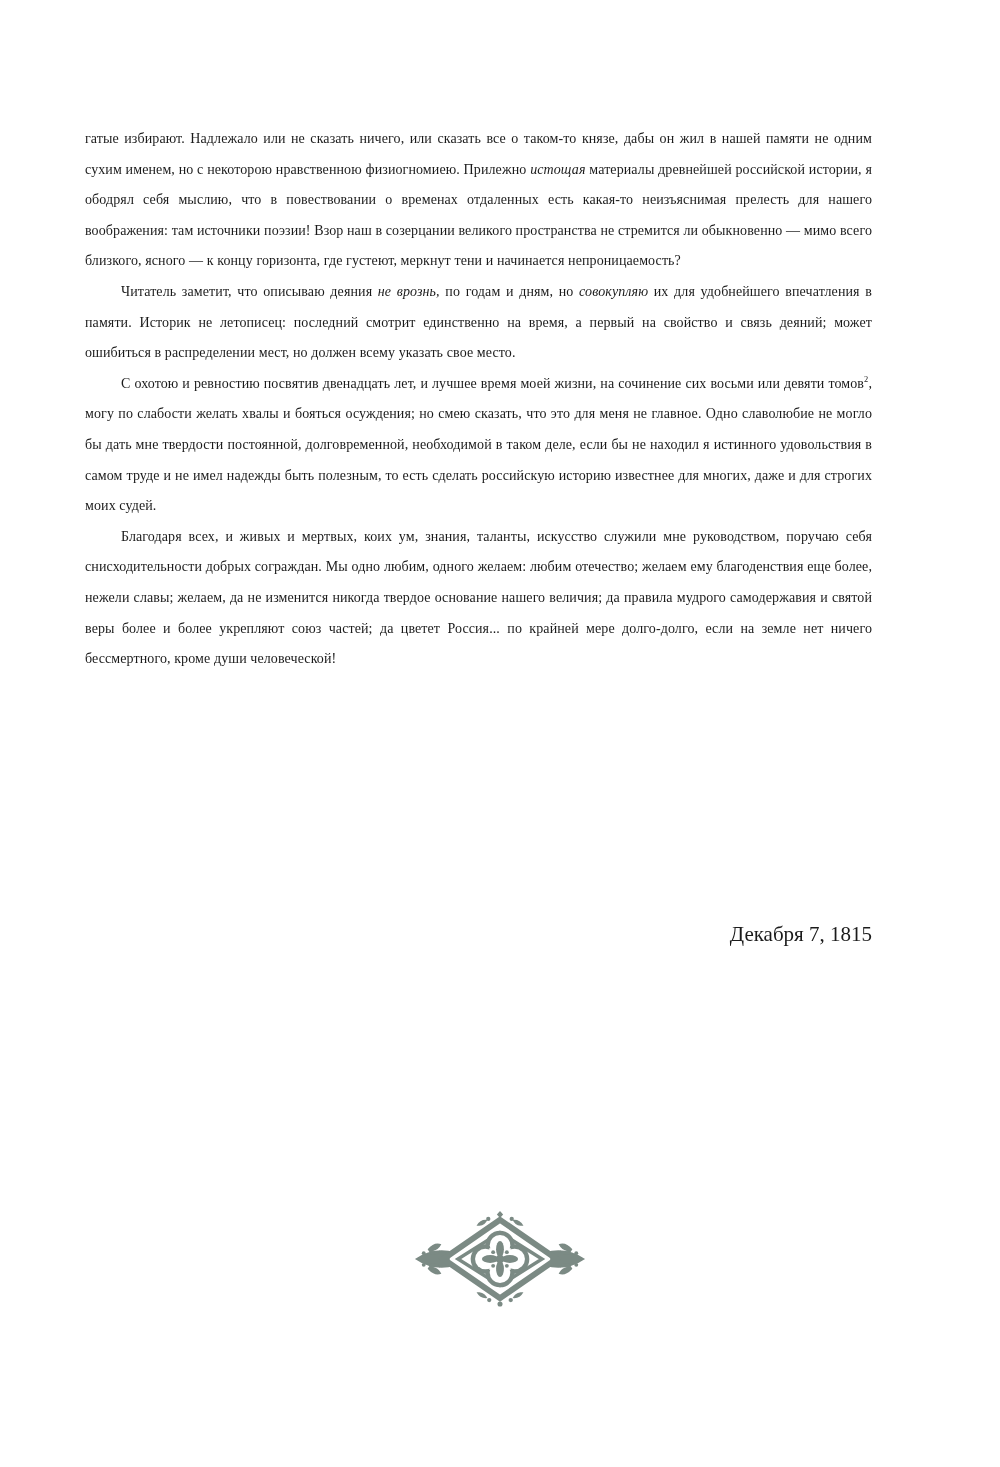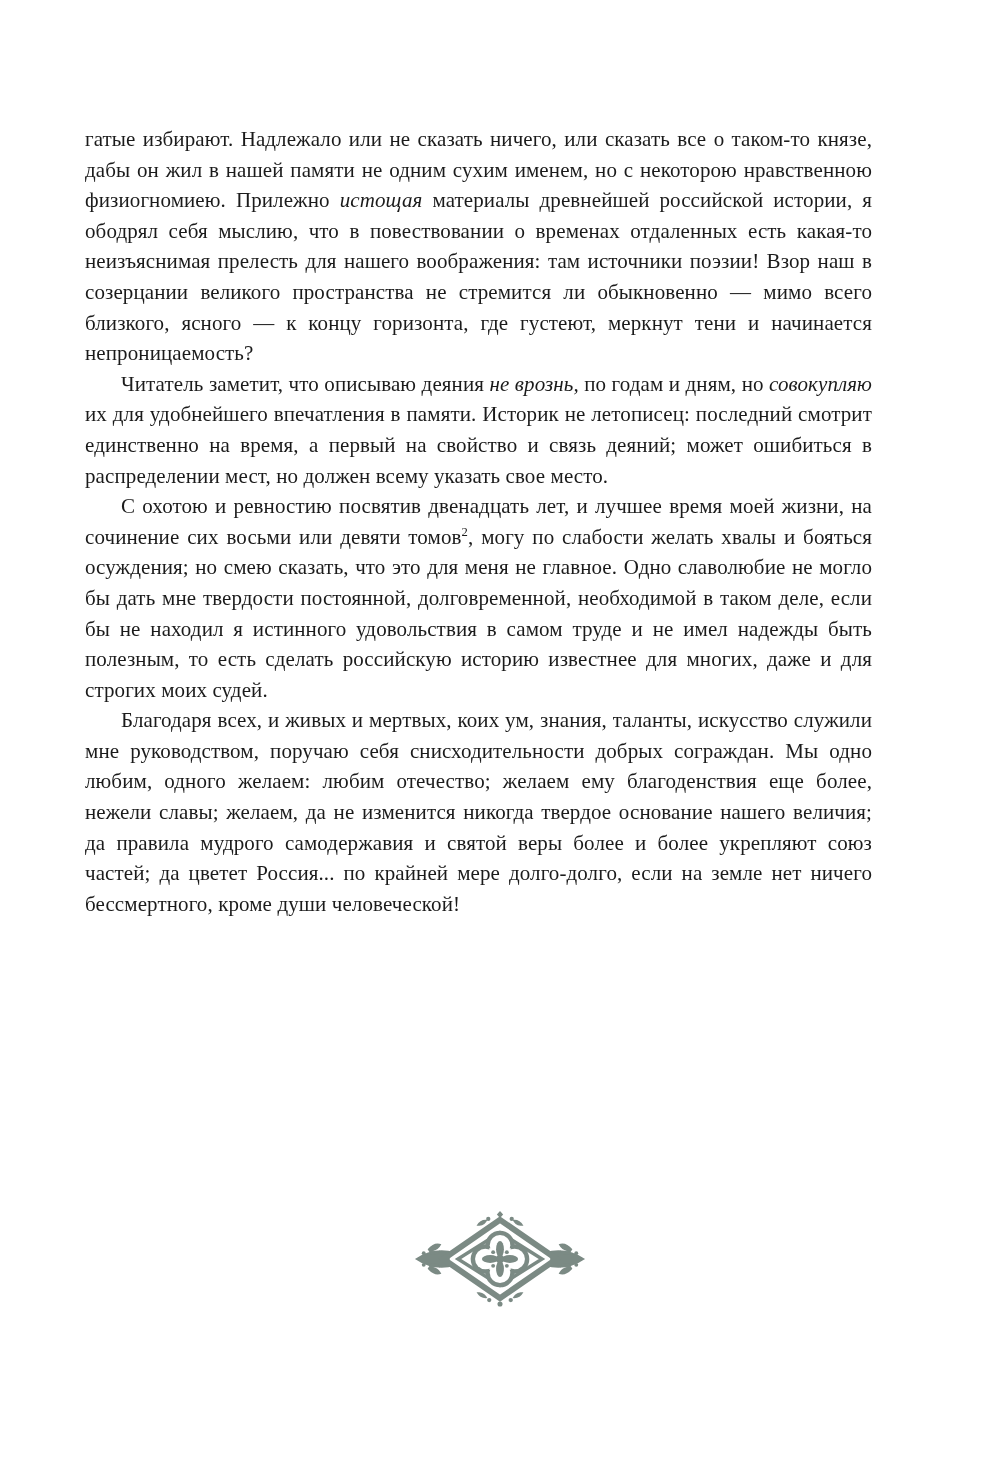--- a/index.html
+++ b/index.html
@@ -22,21 +22,21 @@
   .text-block {
     position: absolute;
     left: 85px;
     top: 124px;
     width: 787px;
   }
   .para {
     margin: 0;
     padding: 0;
     text-align: justify;
-    font-size: 21px;
+    font-size: 14px;
     line-height: 30.6px;
     color: #1b1b1b;
     letter-spacing: 0.1px;
   }
   .para.indent {
     text-indent: 36px;
     font-family: Liberation Serif, serif;
   }
   .it {
     font-style: italic;
@@ -74,20 +74,21 @@
 <div class="page">
 
   <div class="text-block">
 
   <p class="para"><span>гатые избирают. Надлежало или не сказать ничего, или сказать все о таком-то князе, дабы он жил в нашей памяти не одним сухим именем, но с некоторою нравственною физиогномиею. Прилежно </span><span class="it">истощая</span><span> материалы древнейшей российской истории, я ободрял себя мыслию, что в повествовании о временах отдаленных есть какая-то неизъяснимая прелесть для нашего воображения: там источники поэзии! Взор наш в созерцании великого пространства не стремится ли обыкновенно — мимо всего близкого, ясного — к концу горизонта, где густеют, меркнут тени и начинается непроницаемость?</span></p>
       <p class="para indent"><span>Читатель заметит, что описываю деяния </span><span class="it">не врознь,</span><span> по годам и дням, но </span><span class="it">совокупляю</span><span> их для удобнейшего впечатления в памяти. Историк не летописец: последний смотрит единственно на время, а первый на свойство и связь деяний; может ошибиться в распределении мест, но должен всему указать свое место.</span></p>
       <p class="para indent"><span>С охотою и ревностию посвятив двенадцать лет, и лучшее время моей жизни, на сочинение сих восьми или девяти томов</span><sup class="fnref">2</sup><span>, могу по слабости желать хвалы и бояться осуждения; но смею сказать, что это для меня не главное. Одно славолюбие не могло бы дать мне твердости постоянной, долговременной, необходимой в таком деле, если бы не находил я истинного удовольствия в самом труде и не имел надежды быть полезным, то есть сделать российскую историю известнее для многих, даже и для строгих моих судей.</span></p>
       <p class="para indent"><span>Благодаря всех, и живых и мертвых, коих ум, знания, таланты, искусство служили мне руководством, поручаю себя снисходительности добрых сограждан. Мы одно любим, одного желаем: любим отечество; желаем ему благоденствия еще более, нежели славы; желаем, да не изменится никогда твердое основание нашего величия; да правила мудрого самодержавия и святой веры более и более укрепляют союз частей; да цветет Россия... по крайней мере долго-долго, если на земле нет ничего бессмертного, кроме души человеческой!</span></p>
     </div>
 
+  <p class="dateline" id="dateline-slot-anchor" style="position: absolute; left: 85px; width: 787px; top: 919.438px;">Декабря 7, 1815</p>
 
   <div class="ornament-wrap">
     <svg viewBox="0 0 180 100" aria-hidden="true">
       <g id="orn" fill="#7b8a84" stroke="none">
 
         <path d="M3 50 Q22 37 44 43 Q33 50 44 57 Q22 63 3 50 Z"></path>
         <path d="M16 40 q7 -8 14 -5 q-3 6 -9 7 q5 1 8 -1 q-2 6 -10 4 z"></path>
         <path d="M16 60 q7 8 14 5 q-3 -6 -9 -7 q5 -1 8 1 q-2 -6 -10 -4 z"></path>
         <circle cx="12" cy="44" r="2"></circle>
         <circle cx="12" cy="56" r="2"></circle>

